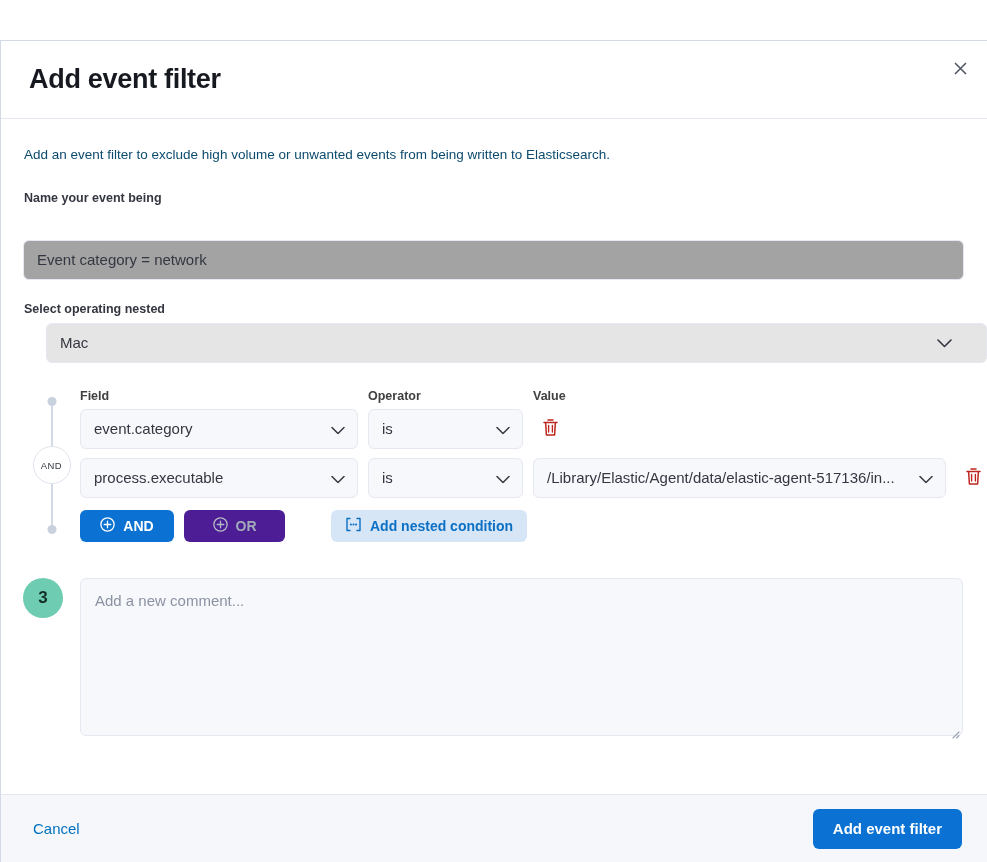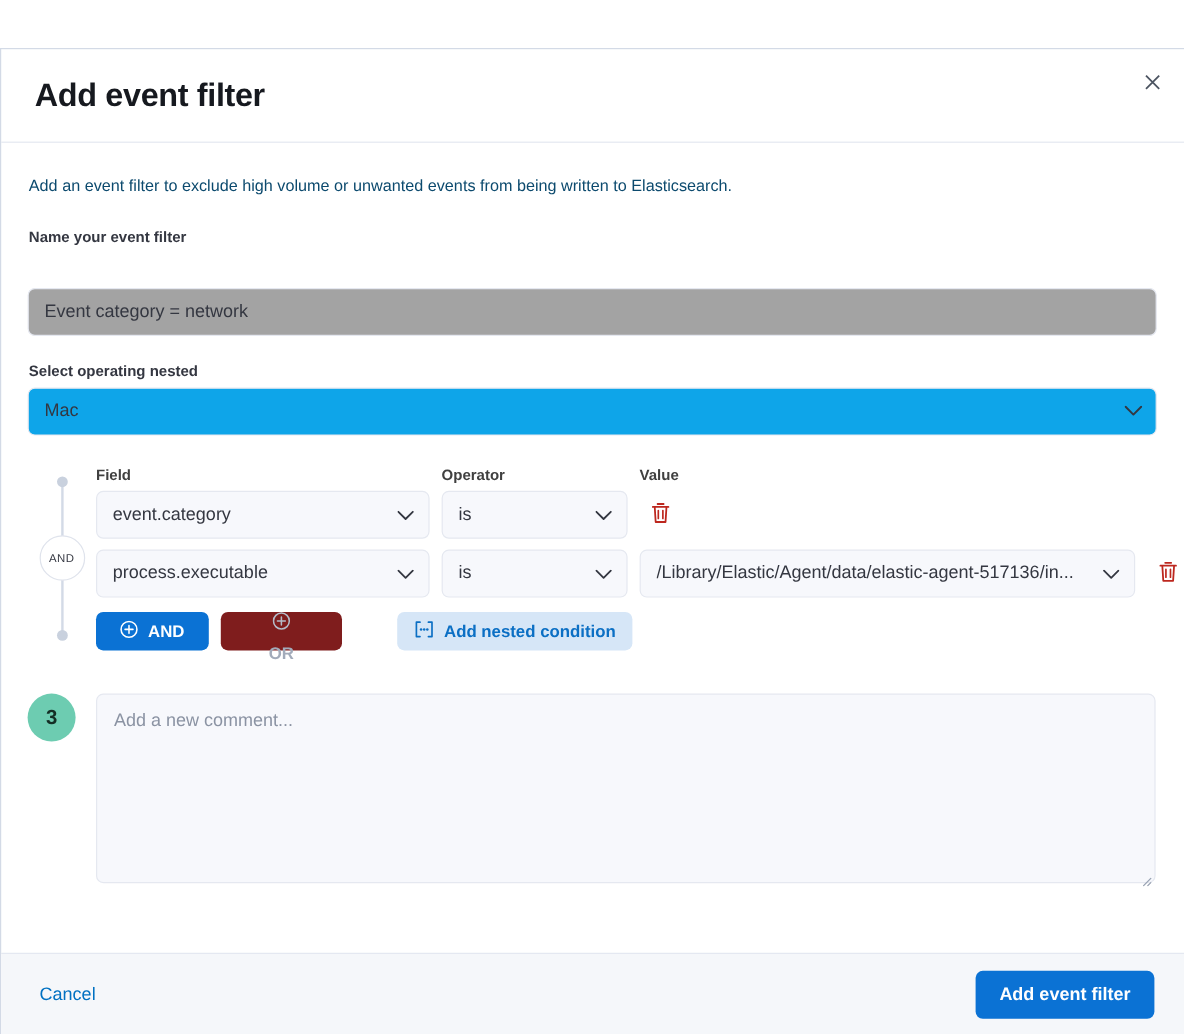--- a/index.html
+++ b/index.html
@@ -74,29 +74,29 @@
     font-size: 15px; color: #343741;
     padding: 0 13px;
     outline: none;
     margin-top: 28px;
   }
   .text-input::placeholder { color: #98a2b3; }
 
   .select-wrap { position: relative; width: 941px; }
   .select-input {
     width: 941px; height: 40px;
-    background: #0ea5e9;
+    background: #e5e5e5;
     border: 1px solid #e5e8f0;
     border-radius: 6px;
     font-family: "Liberation Sans", sans-serif;
     font-size: 15px; color: #343741;
     padding: 0 36px 0 13px;
     outline: none; cursor: pointer;
     text-overflow: ellipsis; white-space: nowrap; overflow: hidden;
-    display: flex; align-items: center;
+    display: flex; align-items: center; margin-left: 23px;
   }
   .chev {
     position: absolute; right: 12px; top: 50%; transform: translateY(-50%);
     pointer-events: none;
   }
 
   
   .builder {
     display: flex; align-items: stretch; margin-top: 26px;
   }
@@ -160,21 +160,21 @@
     display: flex; gap: 10px; margin-top: 12px;
   }
   .btn {
     height: 32px; border: none; border-radius: 6px;
     display: inline-flex; align-items: center; gap: 8px;
     padding: 0 14px;
     font-family: "Liberation Sans", sans-serif;
     font-size: 14px; font-weight: 700; cursor: pointer;
   }
   .btn-and { background: #0b72d4; color: #ffffff; min-width: 94px; justify-content: center; }
-  .btn-or  { background: #7f1d1d; color: #a2abba; min-width: 101px; cursor: default; flex-direction: column; }
+  .btn-or  { background: #4c1d95; color: #a2abba; min-width: 101px; justify-content: center; cursor: default; }
   .btn-nested { background: #d6e6f7; color: #0b6fc4; margin-left: 36px; }
 
   
   .comment-block {
     display: flex; gap: 17px; margin-top: 36px; align-items: flex-start;
   }
   .avatar {
     width: 40px; height: 40px; border-radius: 50%;
     background: #6dccb1; color: #142e25;
     display: flex; align-items: center; justify-content: center;
@@ -232,21 +232,21 @@
           </svg>
         </span>
       </button>
     </div>
 
     <div class="flyout-body">
 
       <p class="intro">Add an event filter to exclude high volume or unwanted events from being written to Elasticsearch.</p>
 
       <div class="field-row">
-        <label class="form-label">Name your event filter</label>
+        <label class="form-label">Name your event being</label>
         <input class="text-input" type="text" value="Event category = network" placeholder="Event filter name" style="">
       </div>
 
       <div class="field-row">
         <label class="form-label">Select operating nested</label>
         <div class="select-wrap">
           <div class="select-input">
             <span>Mac</span>
           </div>
           <span class="chev">

